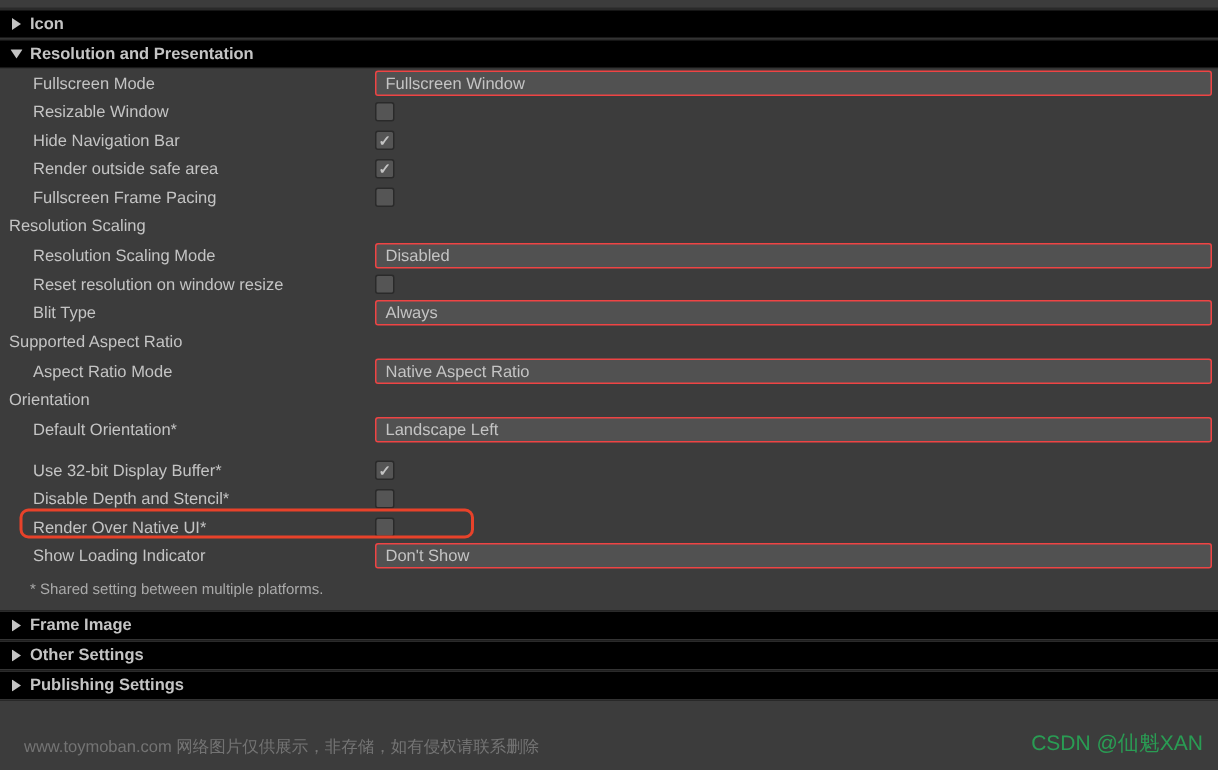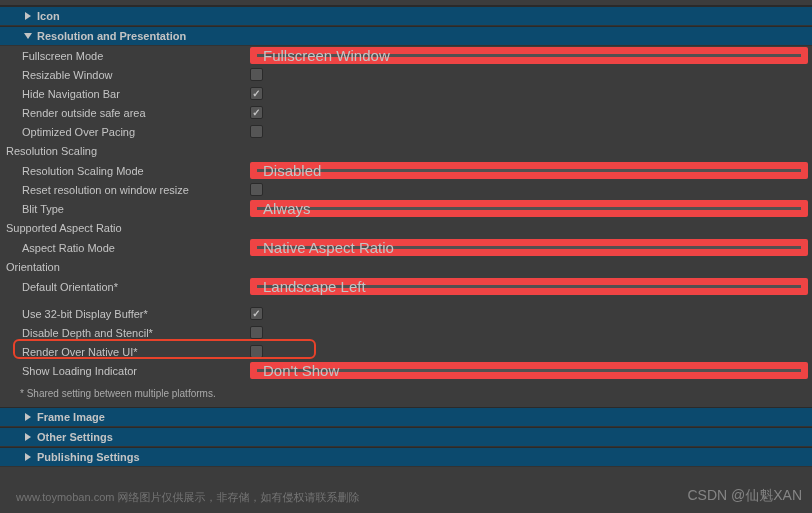--- a/index.html
+++ b/index.html
@@ -1,29 +1,29 @@
 <!DOCTYPE html>
 <html><head>
 <meta charset="utf-8">
 <style>
 * { margin: 0; padding: 0; box-sizing: border-box; font-family: Arial, sans-serif; }
 body { background: #3c3c3c; color: #c4c4c4; font-size: 11px; width: 812px; height: 513px; overflow: hidden; position: relative; }
-.section-header { display: flex; align-items: center; padding: 3px 23px; background: #0c4a6e; border-top: 1px solid #2a2a2a; border-bottom: 1px solid #333; cursor: pointer; }
+.section-header { display: flex; align-items: center; padding: 3px 6px; background: #000000; border-top: 1px solid #2a2a2a; border-bottom: 1px solid #333; cursor: pointer; }
 .section-header .arrow { width: 10px; height: 10px; margin-right: 4px; display: flex; align-items: center; justify-content: center; }
 .section-header .label { font-weight: bold; color: #c4c4c4; }
 .row { display: flex; align-items: center; height: 19px; padding-left: 22px; }
 .row .label { width: 228px; color: #c4c4c4; }
 .row .control { flex: 1; padding-right: 4px; }
 .subheader { padding: 4px 6px; color: #c4c4c4; font-weight: normal; }
-.dropdown { background: #515151; border: 7px solid #ef4444; border-radius: 2px; padding: 1px 6px; color: #c4c4c4; height: 17px; display: flex; align-items: center; width: 100%; font-size: 15px; }
+.dropdown { background: #515151; border: 1px solid #ef4444; border-radius: 2px; padding: 1px 6px; color: #c4c4c4; height: 17px; display: flex; align-items: center; width: 100%; font-size: 11px; }
 .checkbox { width: 13px; height: 13px; background: #555; border: 1px solid #2a2a2a; border-radius: 2px; display: flex; align-items: center; justify-content: center; }
 .checkbox.checked::after { content: "✓"; font-size: 10px; color: #c4c4c4; font-weight: bold; }
 .highlight-box { position: absolute; border: 2.5px solid #e8422a; border-radius: 6px; pointer-events: none; }
 .footnote { padding: 8px 20px; color: #aaa; font-size: 10px; }
-.watermark-csdn { position: absolute; right: 10px; bottom: 8px; color: #a3a3a3; font-size: 14px; opacity: 0.7; }
+.watermark-csdn { position: absolute; right: 10px; bottom: 8px; color: #22c55e; font-size: 14px; opacity: 0.7; }
 .watermark-chinese { position: absolute; left: 16px; bottom: 8px; color: #999; font-size: 11px; opacity: 0.6; }
 .top-spacer { height: 6px; background: #3c3c3c; border-bottom: 1px solid #2a2a2a; }
 svg.tri { display: block; }
 </style>
 </head>
 <body>
 
 <div class="top-spacer"></div>
 
 <div class="section-header">
@@ -66,21 +66,21 @@
 </div>
 
 <div class="row">
   <span class="label">Render outside safe area</span>
   <div class="control">
       <div class="checkbox checked"></div>
     </div>
 </div>
 
 <div class="row">
-  <span class="label">Optimized Over Pacing</span>
+  <span class="label">Fullscreen Frame Pacing</span>
   <div class="control">
       <div class="checkbox"></div>
     </div>
 </div>
 
 <div class="subheader">Resolution Scaling</div>
 
 <div class="row">
   <span class="label">Resolution Scaling Mode</span>
   <div class="control">

